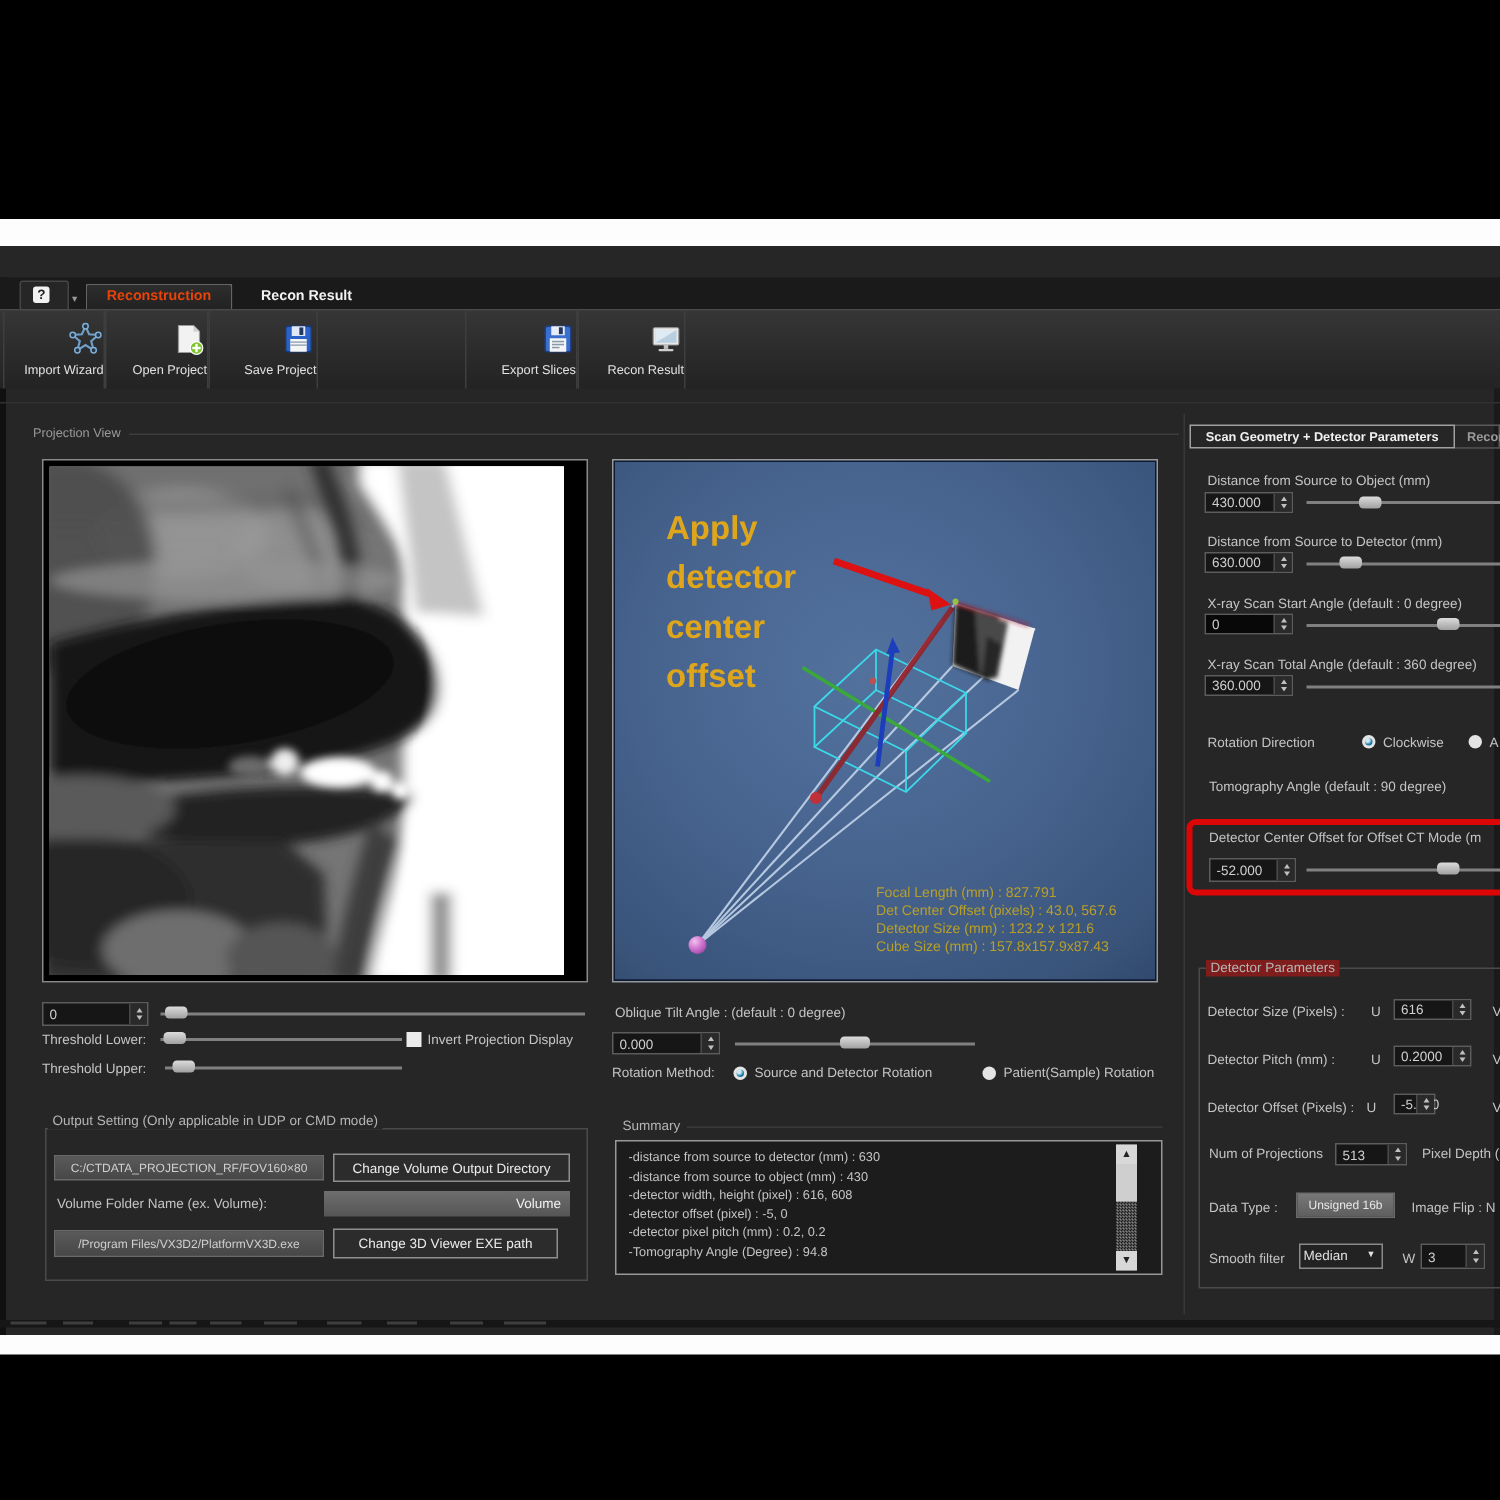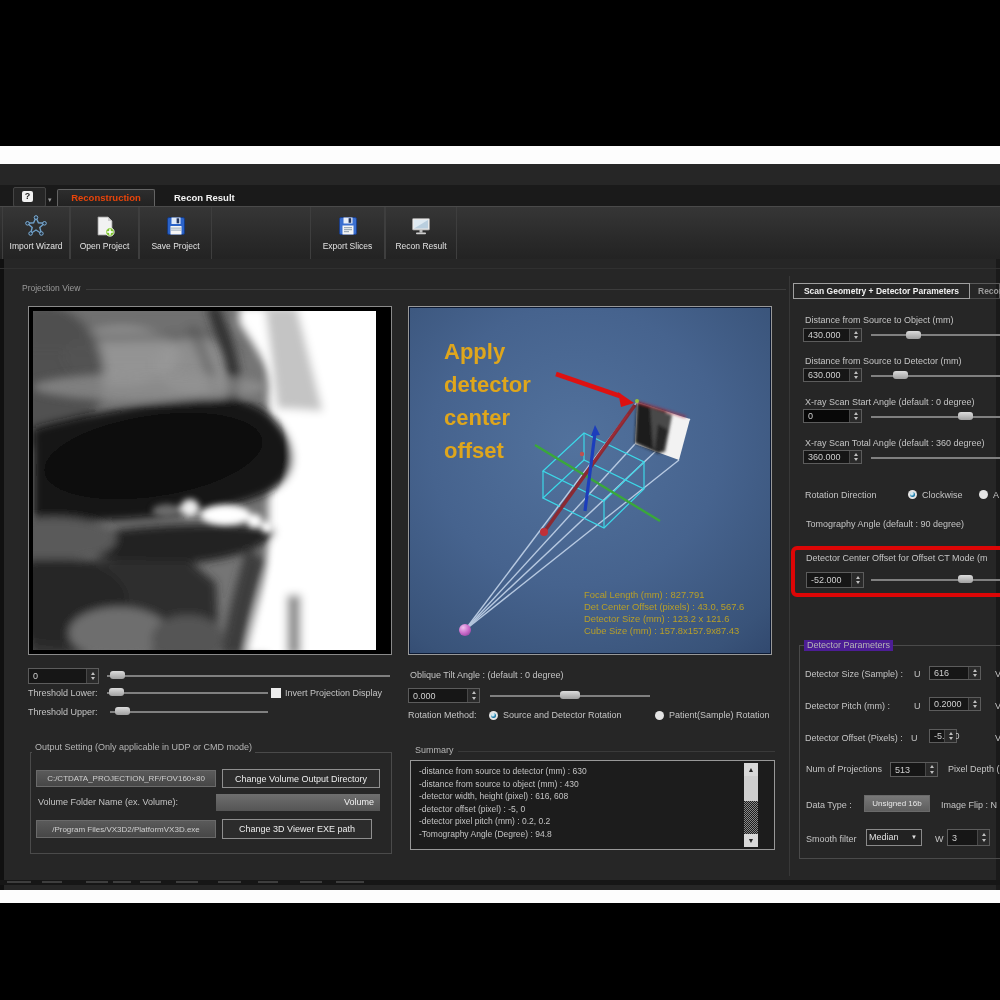--- a/index.html
+++ b/index.html
@@ -9,21 +9,21 @@
 #wtop{position:absolute;left:0;top:146px;width:1000px;height:18px;background:#fdfdfd}
 #wbot{position:absolute;left:0;top:890px;width:1000px;height:13px;background:#fdfdfd}
 #app{position:absolute;left:0;top:164px;width:1000px;height:726px;background:#262626;filter:blur(0.45px)}
 #tbar{position:absolute;left:0;top:0;width:1000px;height:21px;background:linear-gradient(90deg,#101010,#141414 60%,#161616 86%,#2e2e2e 93%,#777 98%,#c8c8c8)}
 .blob{position:absolute;border-radius:5px;filter:blur(4px)}
 #tabrow{position:absolute;left:0;top:21px;width:1000px;height:21px;background:#1a1a1a}
 #qbtn{position:absolute;left:13px;top:2px;width:31px;height:18px;background:#262626;border:1px solid #454545;border-radius:2px}
 #qic{position:absolute;left:8px;top:3px;width:11px;height:11px;background:#f2f2f2;border-radius:2px;color:#222;font-size:9px;line-height:11px;text-align:center;font-weight:bold}
 #atab{position:absolute;left:57px;top:4px;width:98px;height:17px;background:linear-gradient(#2d2d2d,#222);border:1px solid #646464;border-bottom:none;border-radius:2px 2px 0 0;box-sizing:border-box;text-align:center;color:#e8440a;font-weight:bold;font-size:9.5px;line-height:16px}
 #toolbar{position:absolute;left:0;top:42px;width:1000px;height:53px;background:linear-gradient(180deg,#363636,#2a2a2a 60%,#232323);border-top:1px solid #4a4a4a;box-sizing:border-box}
-.tb{position:absolute;top:0;height:52px;border-left:1px solid #3e3e3e;border-right:1px solid #3e3e3e;display:flex;flex-direction:column;align-items:center;justify-content:flex-start;box-sizing:border-box}
+.tb{position:absolute;top:0;height:52px;border-left:1px solid #3e3e3e;border-right:1px solid #3e3e3e;display:flex;flex-direction:column;align-items:flex-end;justify-content:flex-start;box-sizing:border-box}
 .tb svg{margin-top:7px}
 .tb .lb{font-size:8.5px;color:#e2e2e2;margin-top:3px}
 .gb{position:absolute;border:1px solid #4a4a4a}
 .spin{position:absolute;background:#161616;border:1px solid #5c5c5c;color:#cfcfcf;font-size:9px;box-sizing:border-box}
 .spin .tx{position:absolute;left:4px;top:50%;transform:translateY(-50%)}
 .spin .ar{position:absolute;right:0px;top:0;bottom:0;width:11px;background:#2a2a2a;border-left:1px solid #484848;display:flex;flex-direction:column;align-items:center;justify-content:space-evenly}
 .up{width:0;height:0;border-left:2.5px solid transparent;border-right:2.5px solid transparent;border-bottom:3.5px solid #c0c0c0}
 .dn{width:0;height:0;border-left:2.5px solid transparent;border-right:2.5px solid transparent;border-top:3.5px solid #c0c0c0}
 .track{position:absolute;height:2px;background:#808080}
 .knob{position:absolute;width:15px;height:8px;background:linear-gradient(#dcdcdc,#a0a0a0);border-radius:3px}
@@ -347,23 +347,23 @@
 <div class="t" style="left:806px;top:389px">Detector Center Offset for Offset CT Mode (m</div>
 <div class="spin" style="left:806px;top:408px;width:58px;height:16px">
         <span class="tx">-52.000</span>
         <span class="ar">
           <i class="up"></i>
           <i class="dn"></i>
         </span>
       </div>
 <div class="track" style="left:871px;top:415px;width:129px"></div>
 <div class="knob" style="left:958px;top:411px"></div>
-<div class="t" style="left:804px;top:476px;color:#b5b5b5;background:#4c1d95;z-index:2;padding:0 3px">Detector Parameters</div>
+<div class="t" style="left:804px;top:476px;color:#b5b5b5;background:#7f1d1d;z-index:2;padding:0 3px">Detector Parameters</div>
 <div class="gb" style="left:799px;top:481px;width:205px;height:212px"></div>
-<div class="t" style="left:805px;top:505px">Detector Size (Sample) :</div>
+<div class="t" style="left:805px;top:505px">Detector Size (Pixels) :</div>
 <div class="t" style="left:914px;top:505px">U</div>
 <div class="spin" style="left:929px;top:502px;width:52px;height:14px">
         <span class="tx">616</span>
         <span class="ar">
           <i class="up"></i>
           <i class="dn"></i>
         </span>
       </div>
 <div class="t" style="left:995px;top:505px">V</div>
 <div class="t" style="left:805px;top:537px">Detector Pitch (mm) :</div>

